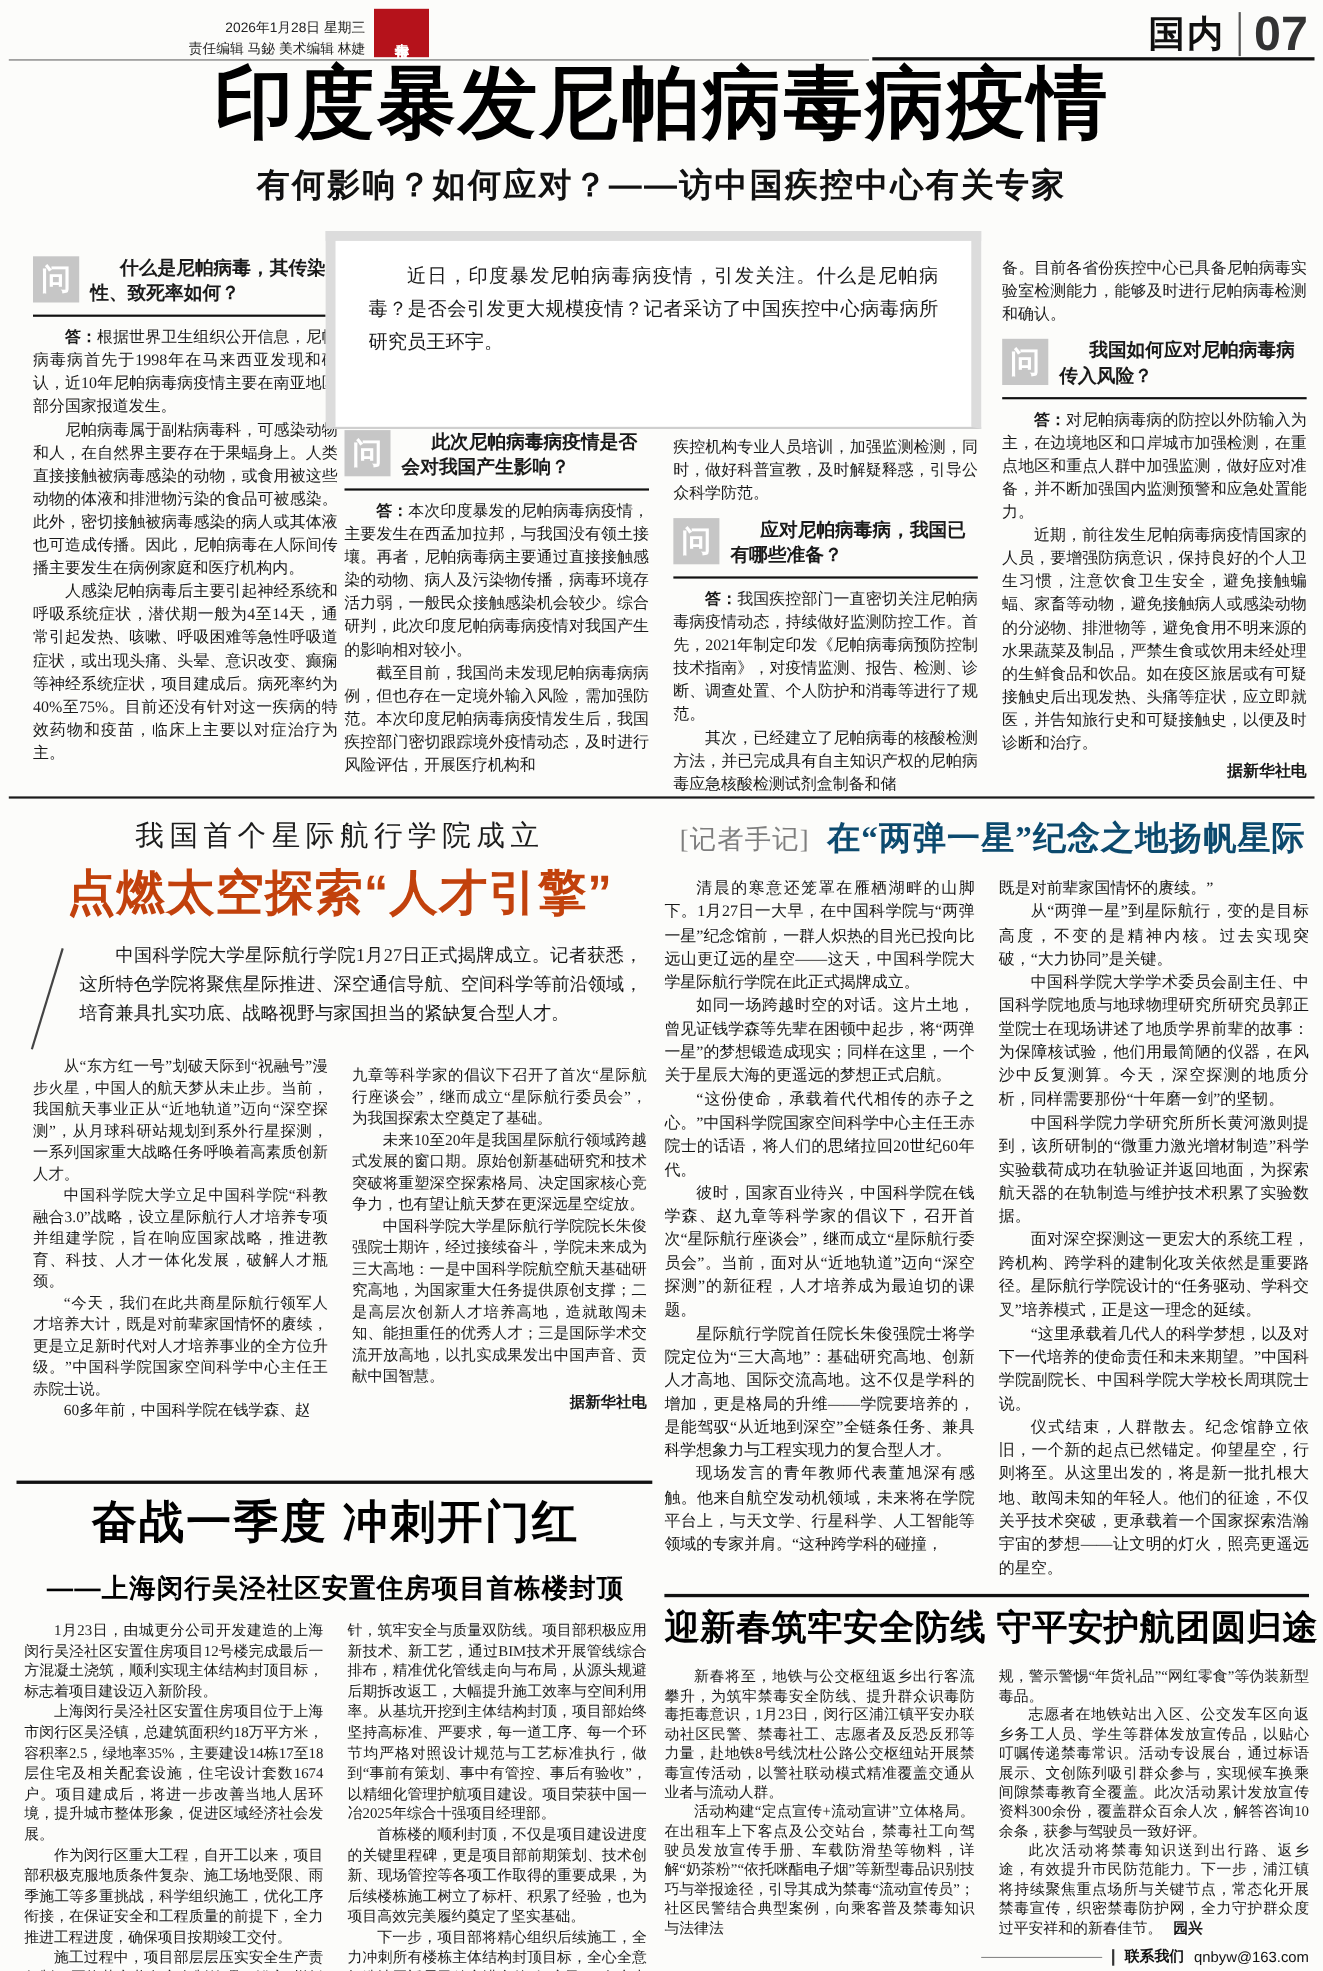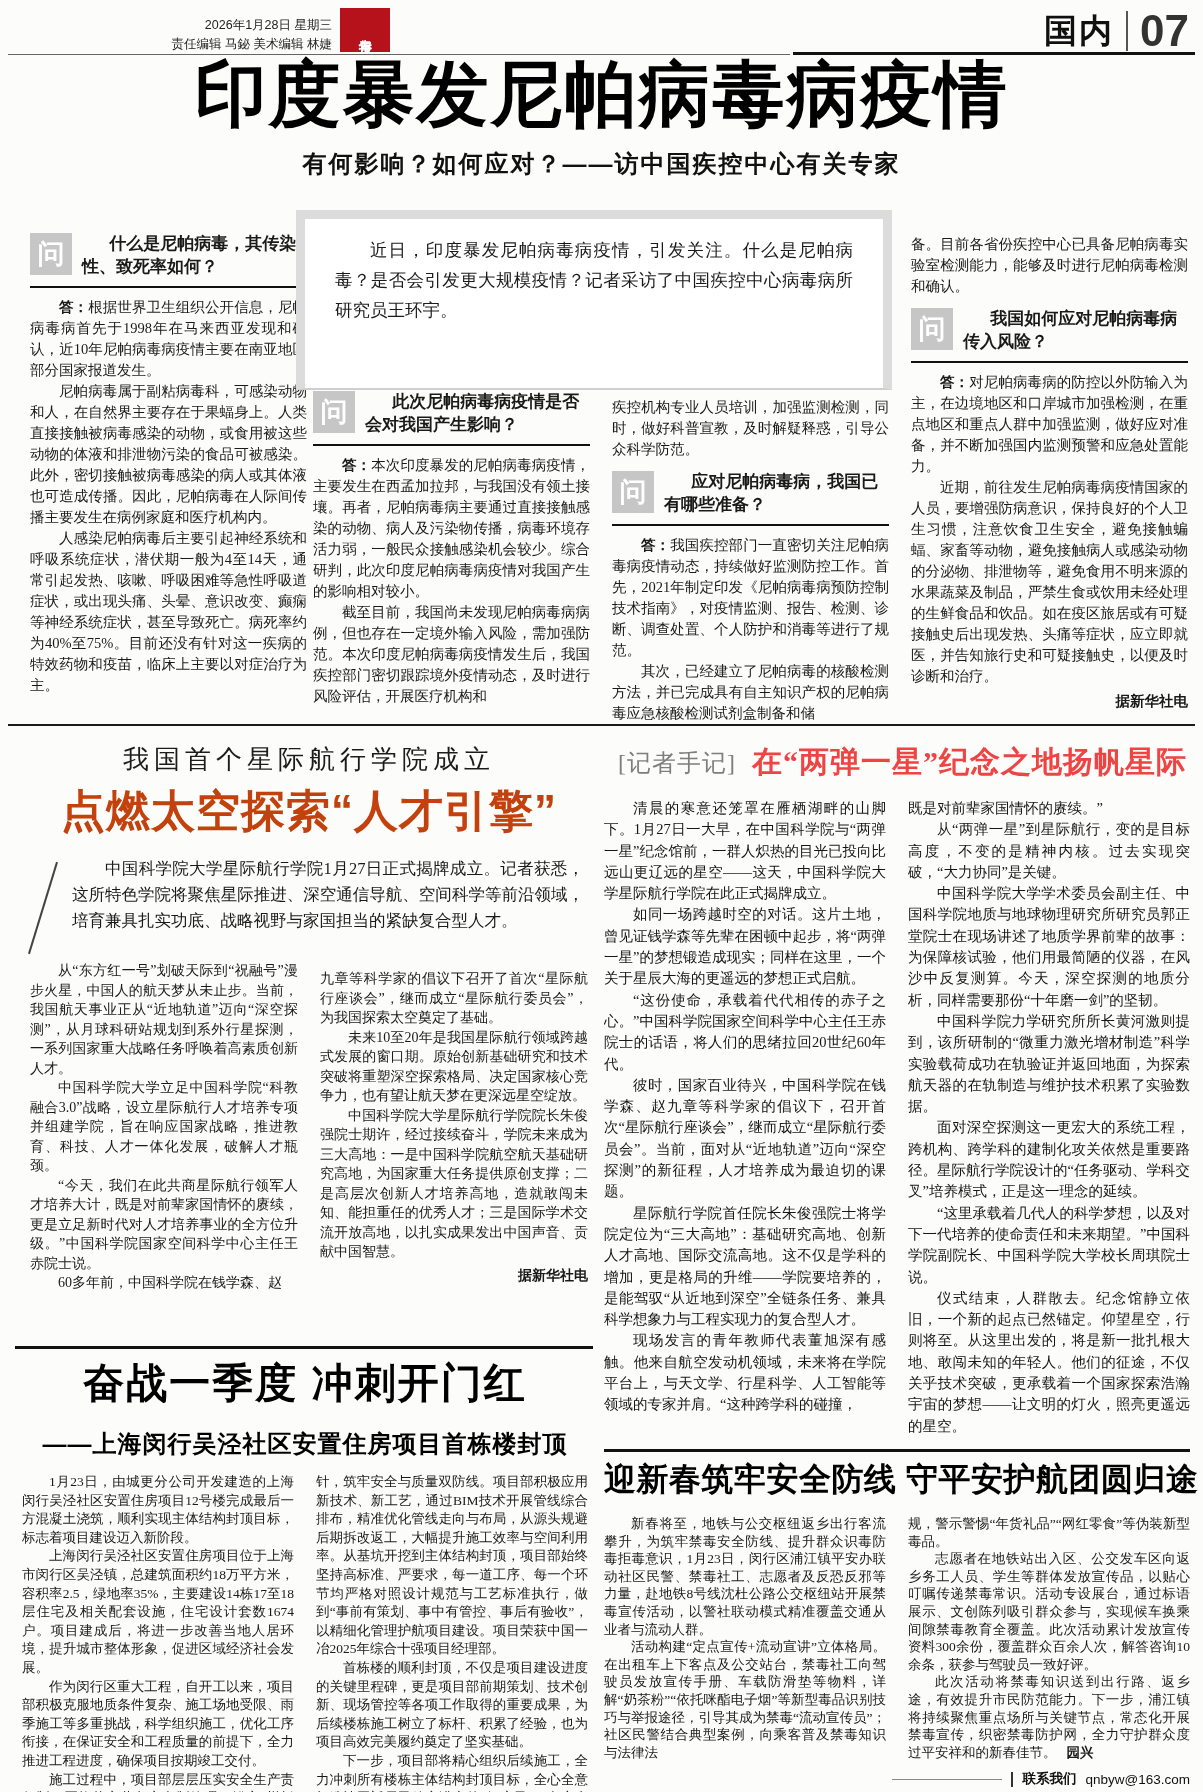--- a/index.html
+++ b/index.html
@@ -17,21 +17,21 @@
   .section-name{font-weight:700;font-size:33px;color:#101010;letter-spacing:2px;}
   .hdr-vline{width:2px;height:40px;background:#555;margin:0 12px;}
   .page-num{font-weight:700;font-size:44px;color:#333;}
   .hdr-rule-left{position:absolute;top:54px;left:8px;width:782px;height:1px;background:#666;}
   .hdr-rule-right{position:absolute;top:52px;left:793px;width:402px;height:3px;background:#111;}
 
   
   .main-headline{position:absolute;top:56px;left:0;width:100%;text-align:center;
                  font-weight:900;font-size:72px;line-height:1.08;letter-spacing:2px;color:#000;}
   .sub-headline{position:absolute;top:148px;left:0;width:100%;text-align:center;
-                font-weight:600;font-size:24px;letter-spacing:2px;color:#111;}
+                font-weight:600;font-size:30px;letter-spacing:2px;color:#111;}
 
   
   #article1{position:absolute;left:30px;top:200px;width:1158px;height:524px;}
   .a1col{position:absolute;top:0;width:277px;height:100%;overflow:hidden;
          font-size:14.5px;line-height:21px;text-align:justify;box-sizing:border-box;}
   #a1c1{left:0;padding-top:30px;}
   #a1c2{left:283px;padding-top:188px;}
   #a1c3{left:582px;padding-top:197px;}
   #a1c4{left:881px;padding-top:34px;}
   .intro-box{position:absolute;left:266px;top:10px;width:596px;height:180px;box-sizing:border-box;
@@ -62,21 +62,21 @@
   .space-lead{position:relative;margin:15px 4px 0 42px;font-size:16.5px;line-height:26px;text-align:justify;}
   .space-lead p{margin:0;text-indent:2em;}
   .lead-slash{position:absolute;left:-30px;top:4px;width:2px;height:96px;background:#444;transform:rotate(17deg);}
   .space-cols{display:flex;gap:22px;margin-top:17px;height:352px;overflow:hidden;align-items:center;}
   .scol{width:268px;font-size:14px;line-height:19.5px;text-align:justify;}
 
   
   #notes{position:absolute;left:604px;top:742px;width:586px;}
   .notes-titlerow{display:flex;align-items:center;gap:16px;padding-left:14px;}
   .notes-label{font-size:24px;color:#7e7e7e;letter-spacing:1px;white-space:nowrap;}
-  .notes-title{font-weight:800;font-size:30px;letter-spacing:1px;color:#ef4444;white-space:nowrap;}
+  .notes-title{font-weight:800;font-size:30px;letter-spacing:1px;color:#0c4a6e;white-space:nowrap;}
   .notes-cols{display:flex;gap:22px;margin-top:15px;height:644px;overflow:hidden;}
   .ncol{width:282px;font-size:14.5px;line-height:21.3px;text-align:justify;color:#161616;}
 
   
   #construction{position:absolute;left:22px;top:1356px;width:566px;}
   .con-title{text-align:center;font-weight:900;font-size:41px;letter-spacing:2px;color:#000;}
   .con-subtitle{text-align:center;font-weight:700;font-size:24px;letter-spacing:1px;color:#000;margin-top:17px;}
   .con-cols{display:flex;gap:22px;margin-top:13px;height:352px;overflow:hidden;}
   .ccol{width:272px;font-size:13.5px;line-height:18.6px;text-align:justify;}
 
@@ -121,21 +121,21 @@
     </div>
 
     <div class="a1col" id="a1c1">
       <div class="qblock">
         <span class="qicon">问</span>
         <span class="qtitle">什么是尼帕病毒，其传染性、致死率如何？</span>
       </div>
       <p class="para"><b class="alead">答：</b><span>根据世界卫生组织公开信息，尼帕病毒病首先于1998年在马来西亚发现和确认，近10年尼帕病毒病疫情主要在南亚地区部分国家报道发生。</span></p>
       <div>
           <p class="para">尼帕病毒属于副粘病毒科，可感染动物和人，在自然界主要存在于果蝠身上。人类直接接触被病毒感染的动物，或食用被这些动物的体液和排泄物污染的食品可被感染。此外，密切接触被病毒感染的病人或其体液也可造成传播。因此，尼帕病毒在人际间传播主要发生在病例家庭和医疗机构内。</p>
-          <p class="para">人感染尼帕病毒后主要引起神经系统和呼吸系统症状，潜伏期一般为4至14天，通常引起发热、咳嗽、呼吸困难等急性呼吸道症状，或出现头痛、头晕、意识改变、癫痫等神经系统症状，甚至导致死亡。病死率约为40%至75%。目前还没有针对这一疾病的特效药物和疫苗，临床上主要以对症治疗为主。</p>
+          <p class="para">人感染尼帕病毒后主要引起神经系统和呼吸系统症状，潜伏期一般为4至14天，通常引起发热、咳嗽、呼吸困难等急性呼吸道症状，或出现头痛、头晕、意识改变、癫痫等神经系统症状，项目建成后。病死率约为40%至75%。目前还没有针对这一疾病的特效药物和疫苗，临床上主要以对症治疗为主。</p>
         </div>
     </div>
 
     <div class="a1col" id="a1c2">
       <div class="qblock">
         <span class="qicon">问</span>
         <span class="qtitle">此次尼帕病毒病疫情是否会对我国产生影响？</span>
       </div>
       <p class="para"><b class="alead">答：</b><span>本次印度暴发的尼帕病毒病疫情，主要发生在西孟加拉邦，与我国没有领土接壤。再者，尼帕病毒病主要通过直接接触感染的动物、病人及污染物传播，病毒环境存活力弱，一般民众接触感染机会较少。综合研判，此次印度尼帕病毒病疫情对我国产生的影响相对较小。</span></p>
       <div>

